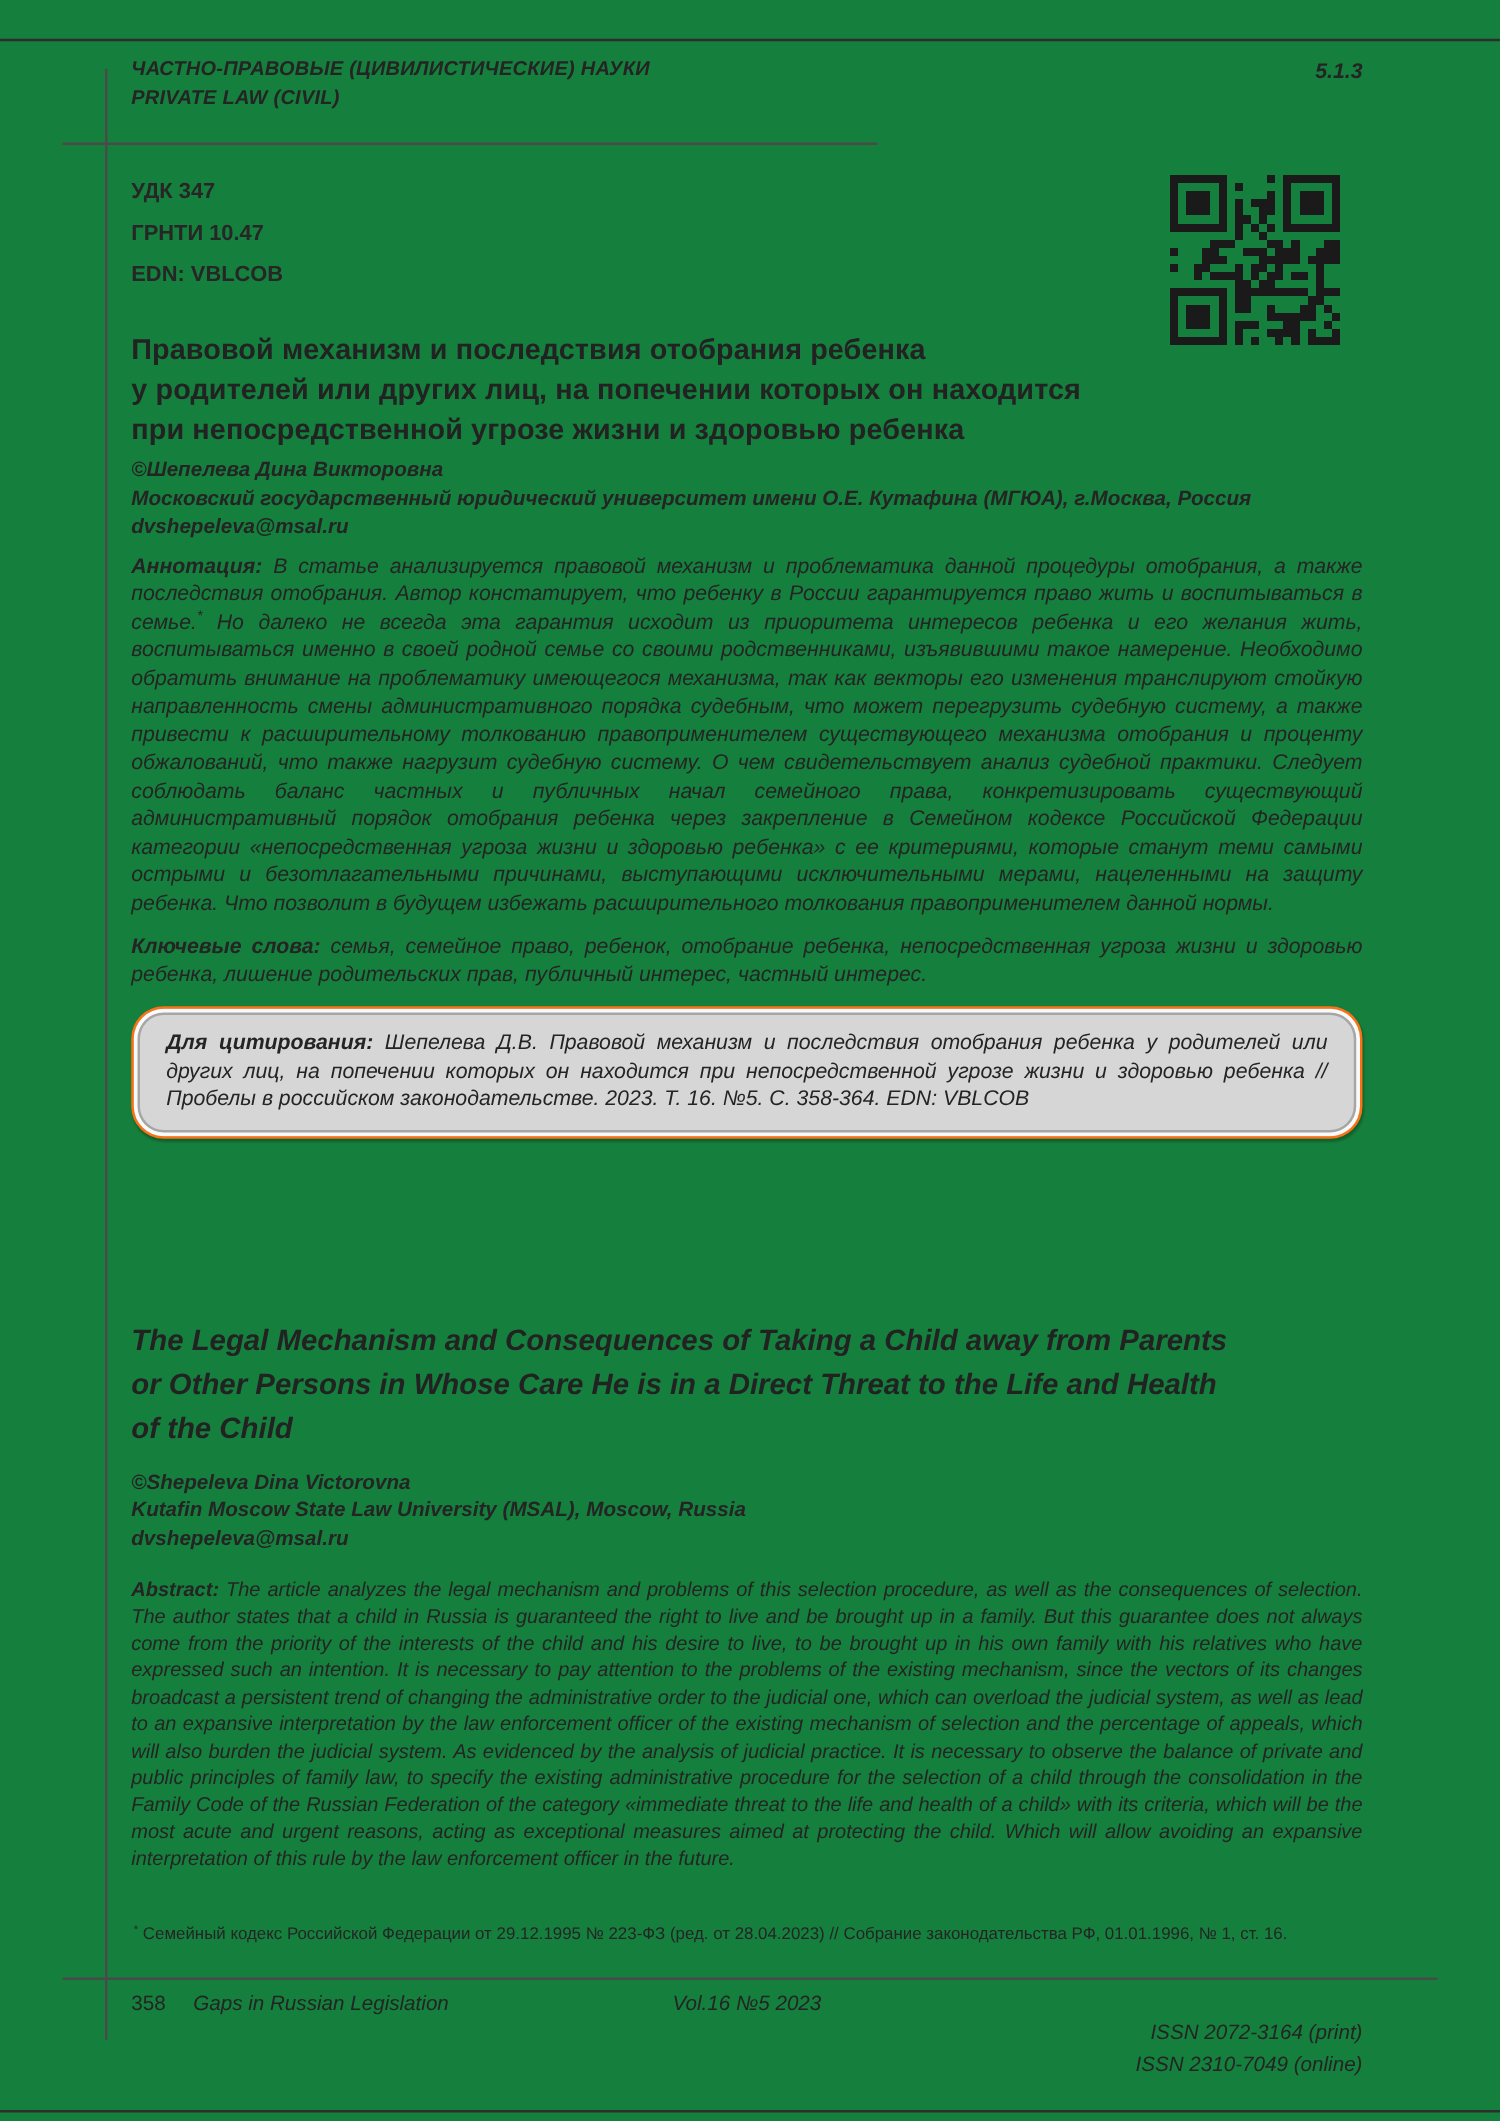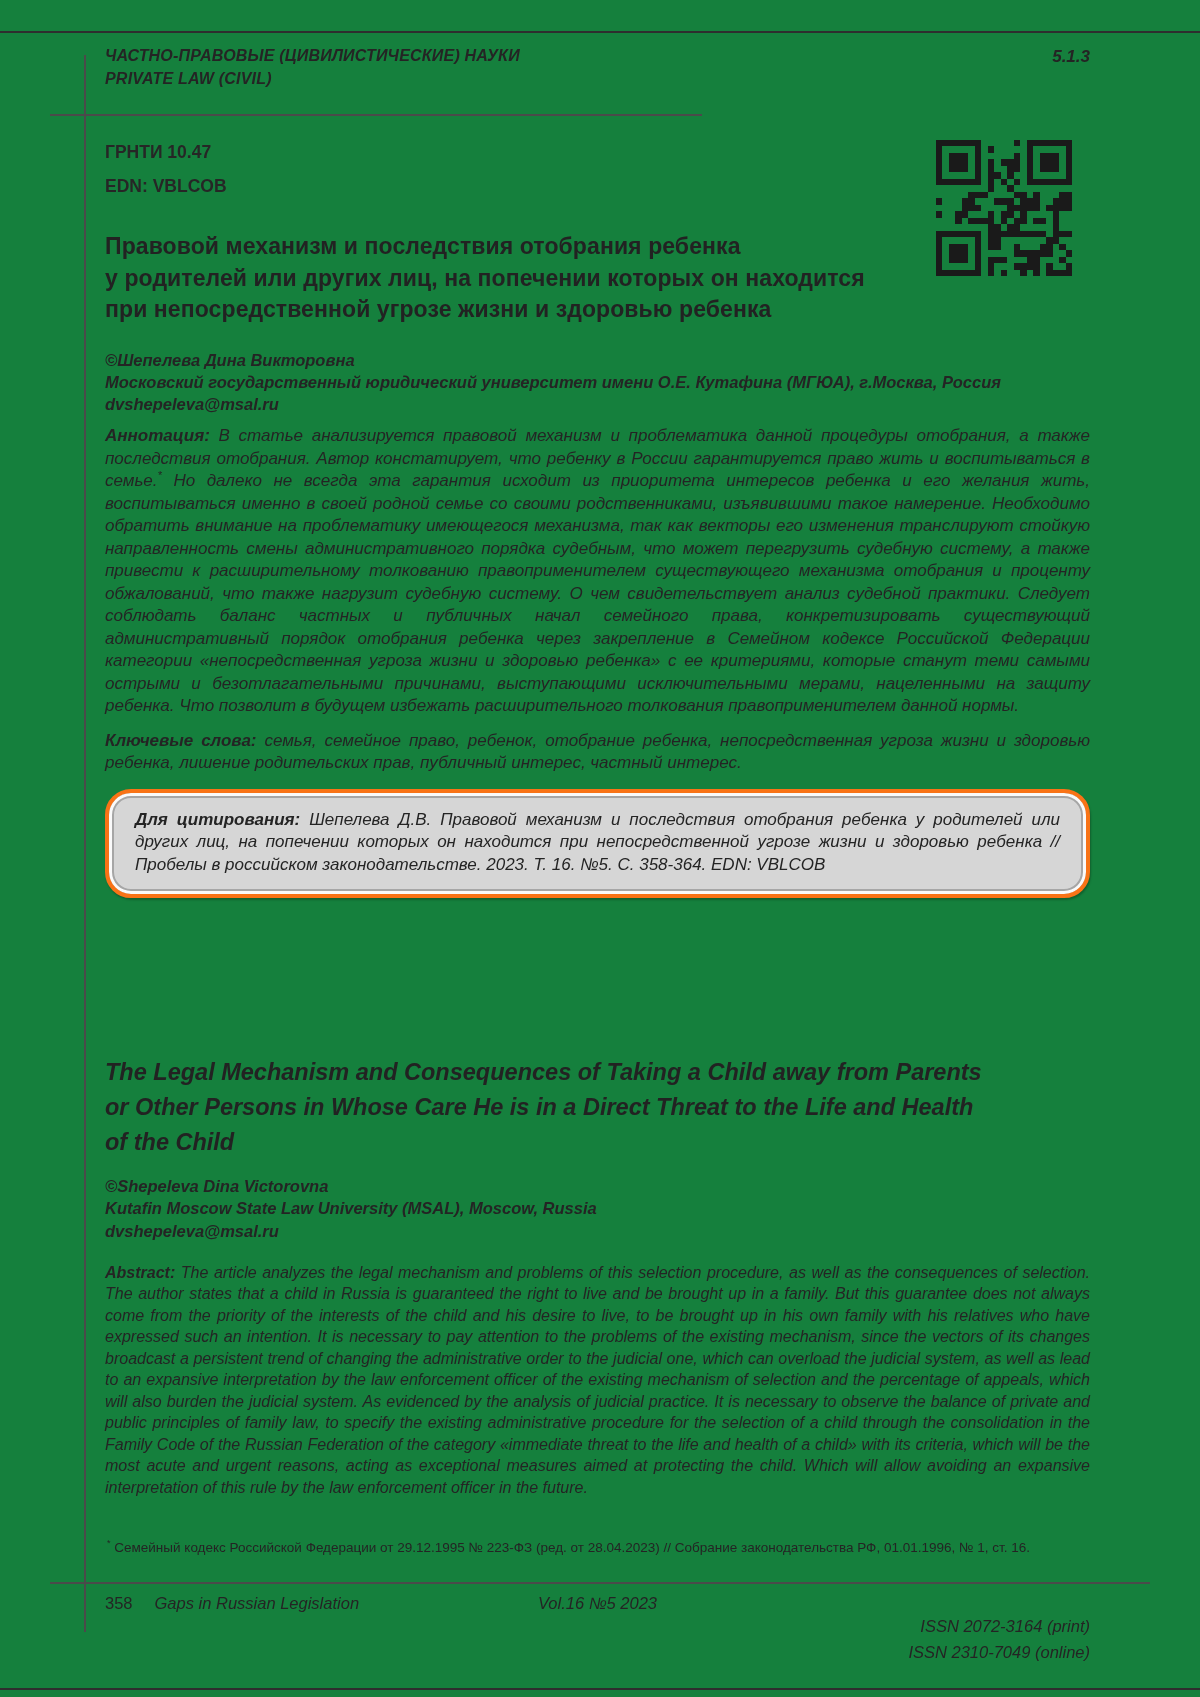--- a/index.html
+++ b/index.html
@@ -18,30 +18,30 @@
   .header-row{display:flex;justify-content:space-between;align-items:flex-start;}
   .rubric{font-weight:bold;font-style:italic;font-size:16px;line-height:1.42;letter-spacing:.2px;color:#242424;}
   .classification{font-weight:bold;font-style:italic;font-size:17px;color:#242424;padding-top:2px;}
 
   .meta{margin-top:46px;font-weight:bold;font-size:17.5px;line-height:1.9;color:#262626;}
 
   .qr{position:absolute;left:936px;top:140px;width:136px;height:136px;}
   .qr svg{width:100%;height:100%;shape-rendering:crispEdges;}
 
   .title-ru{margin-top:28px;font-weight:bold;font-size:23px;line-height:1.38;color:#222222;letter-spacing:.1px;}
-  .authors{margin-top:23px;font-weight:bold;font-style:italic;font-size:16.5px;line-height:1.34;color:#242424;}
+  .authors{margin-top:6px;font-weight:bold;font-style:italic;font-size:16.5px;line-height:1.34;color:#242424;}
 
   .para{margin-top:10px;font-style:italic;font-size:17px;line-height:22.5px;text-align:justify;color:#242424;}
   .para b{font-weight:bold;}
   .para sup{font-size:11px;line-height:0;}
   .keywords{margin-top:12px;}
 
   .cite-box{
     margin-top:14px;background:#d6d6d6;
-    border:4px solid #f97316;border-radius:26px;
+    border:2px solid #f97316;border-radius:26px;
     box-shadow:inset 0 0 0 3px #fafafa, inset 0 0 0 5px #a6a6a6, 1px 2px 2px rgba(0,0,0,.25);
     padding:16px 26px 18px 26px;
   }
   .cite-box .para{margin:0;}
 
   .en-section{position:absolute;left:105px;top:1012px;width:985px;}
   .title-en{font-weight:bold;font-style:italic;font-size:23.5px;line-height:1.48;color:#222222;margin-top:43px;}
   .authors-en{margin-top:16px;font-weight:bold;font-style:italic;font-size:16.5px;line-height:1.34;color:#242424;}
   .abstract{margin-top:20px;font-size:16px;line-height:21.5px;}
 
@@ -296,20 +296,21 @@
 
     <div class="header-row">
       <div class="rubric">
         <div>ЧАСТНО-ПРАВОВЫЕ (ЦИВИЛИСТИЧЕСКИЕ) НАУКИ</div>
         <div>PRIVATE LAW (CIVIL)</div>
       </div>
       <div class="classification">5.1.3</div>
     </div>
 
     <div class="meta">
+      <div>УДК 347</div>
       <div>ГРНТИ 10.47</div>
       <div>EDN: VBLCOB</div>
     </div>
 
     <div class="title-ru">
       <div>Правовой механизм и последствия отобрания ребенка</div>
       <div>у родителей или других лиц, на попечении которых он находится</div>
       <div>при непосредственной угрозе жизни и здоровью ребенка</div>
     </div>
 

